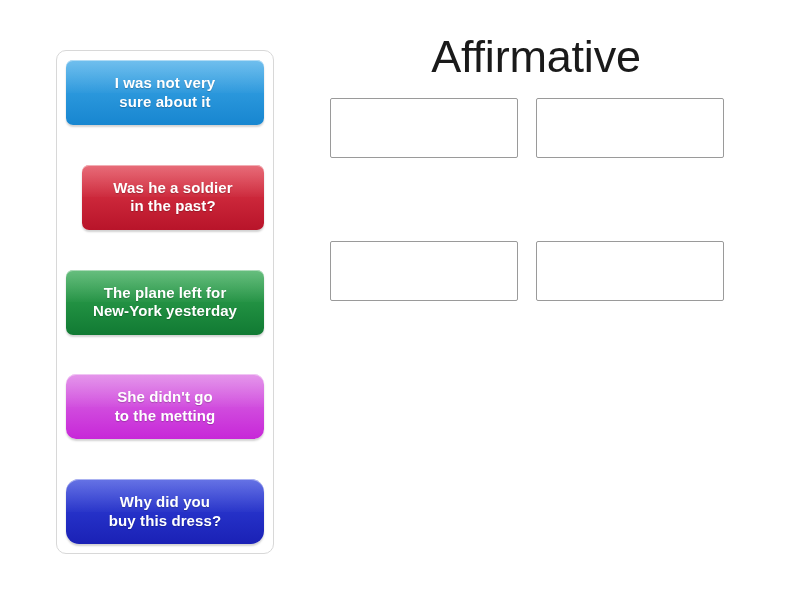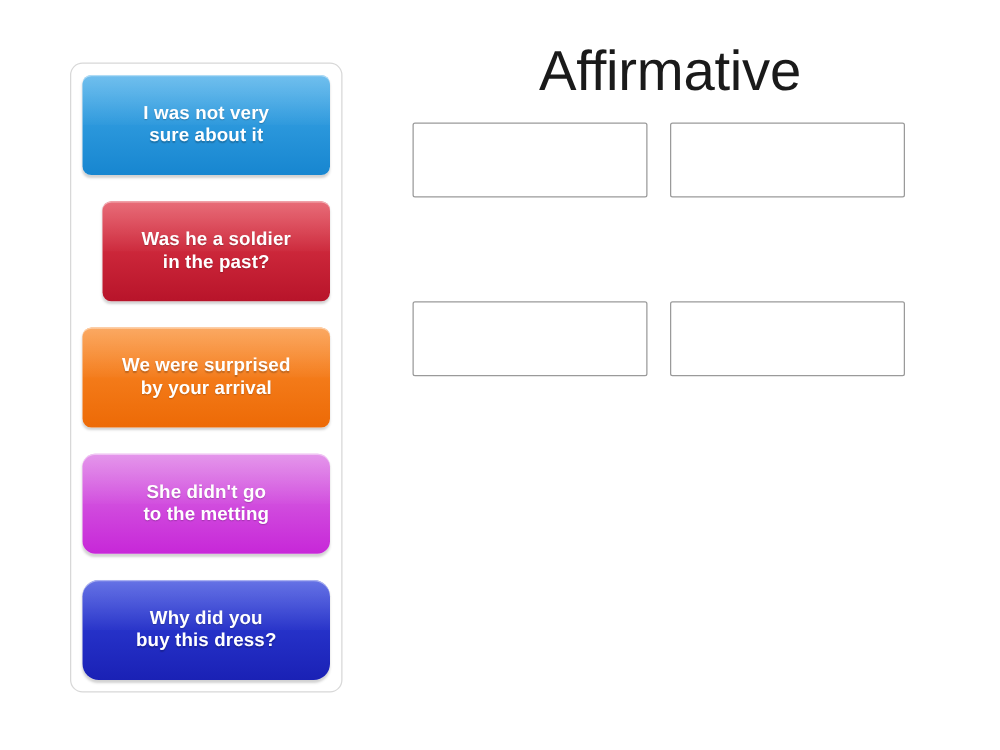--- a/index.html
+++ b/index.html
@@ -36,21 +36,21 @@
     border: 1px solid #d8d8d8;
     border-radius: 10px;
     padding: 9px 9px;
     display: flex;
     flex-direction: column;
     justify-content: space-between;
   }
 
   .tile {
     position: relative;
-    height: 80px;
+    height: 65px;
     border-radius: 7px;
     display: flex;
     align-items: center;
     justify-content: center;
     text-align: center;
     cursor: grab;
     padding: 4px 8px;
     overflow: hidden;
   }
 
@@ -133,25 +133,25 @@
     <div class="tile" style="background: linear-gradient(rgb(63, 169, 232) 0%, rgb(23, 134, 208) 100%); box-shadow: rgba(255, 255, 255, 0.45) 0px 1px 0px inset, rgba(0, 0, 0, 0.18) 0px 2px 2px;">
       <span class="tile-label" style="color: rgb(255, 255, 255);">I was not very
 sure about it</span>
     </div>
 
     <div class="tile" style="background: linear-gradient(rgb(224, 58, 74) 0%, rgb(184, 20, 42) 100%); box-shadow: rgba(255, 255, 255, 0.45) 0px 1px 0px inset, rgba(0, 0, 0, 0.18) 0px 2px 2px; margin-left: 16px;">
       <span class="tile-label" style="color: rgb(255, 255, 255);">Was he a soldier
 in the past?</span>
     </div>
 
-    <div class="tile" style="background: linear-gradient(rgb(250, 139, 44) 0%, rgb(237, 106, 6) 100%); box-shadow: rgba(255, 255, 255, 0.45) 0px 1px 0px inset, rgba(0, 0, 0, 0.18) 0px 2px 2px;">
-      <span class="tile-label" style="color: rgb(255, 255, 255);">We were surprised
-by your arrival</span>
+
+    <div class="tile" style="background: linear-gradient(rgb(51, 168, 82) 0%, rgb(17, 122, 51) 100%); box-shadow: rgba(255, 255, 255, 0.45) 0px 1px 0px inset, rgba(0, 0, 0, 0.18) 0px 2px 2px;">
+      <span class="tile-label" style="color: rgb(255, 255, 255);">The plane left for
+New-York yesterday</span>
     </div>
-
 
     <div class="tile" style="background: linear-gradient(rgb(219, 114, 228) 0%, rgb(199, 39, 216) 100%); box-shadow: rgba(255, 255, 255, 0.45) 0px 1px 0px inset, rgba(0, 0, 0, 0.18) 0px 2px 2px; border-radius: 10px;">
       <span class="tile-label" style="color: rgb(255, 255, 255);">She didn't go
 to the metting</span>
     </div>
 
     <div class="tile" style="background: linear-gradient(rgb(49, 66, 220) 0%, rgb(26, 33, 181) 100%); box-shadow: rgba(255, 255, 255, 0.45) 0px 1px 0px inset, rgba(0, 0, 0, 0.18) 0px 2px 2px; border-radius: 13px;">
       <span class="tile-label" style="color: rgb(255, 255, 255);">Why did you
 buy this dress?</span>
     </div>

